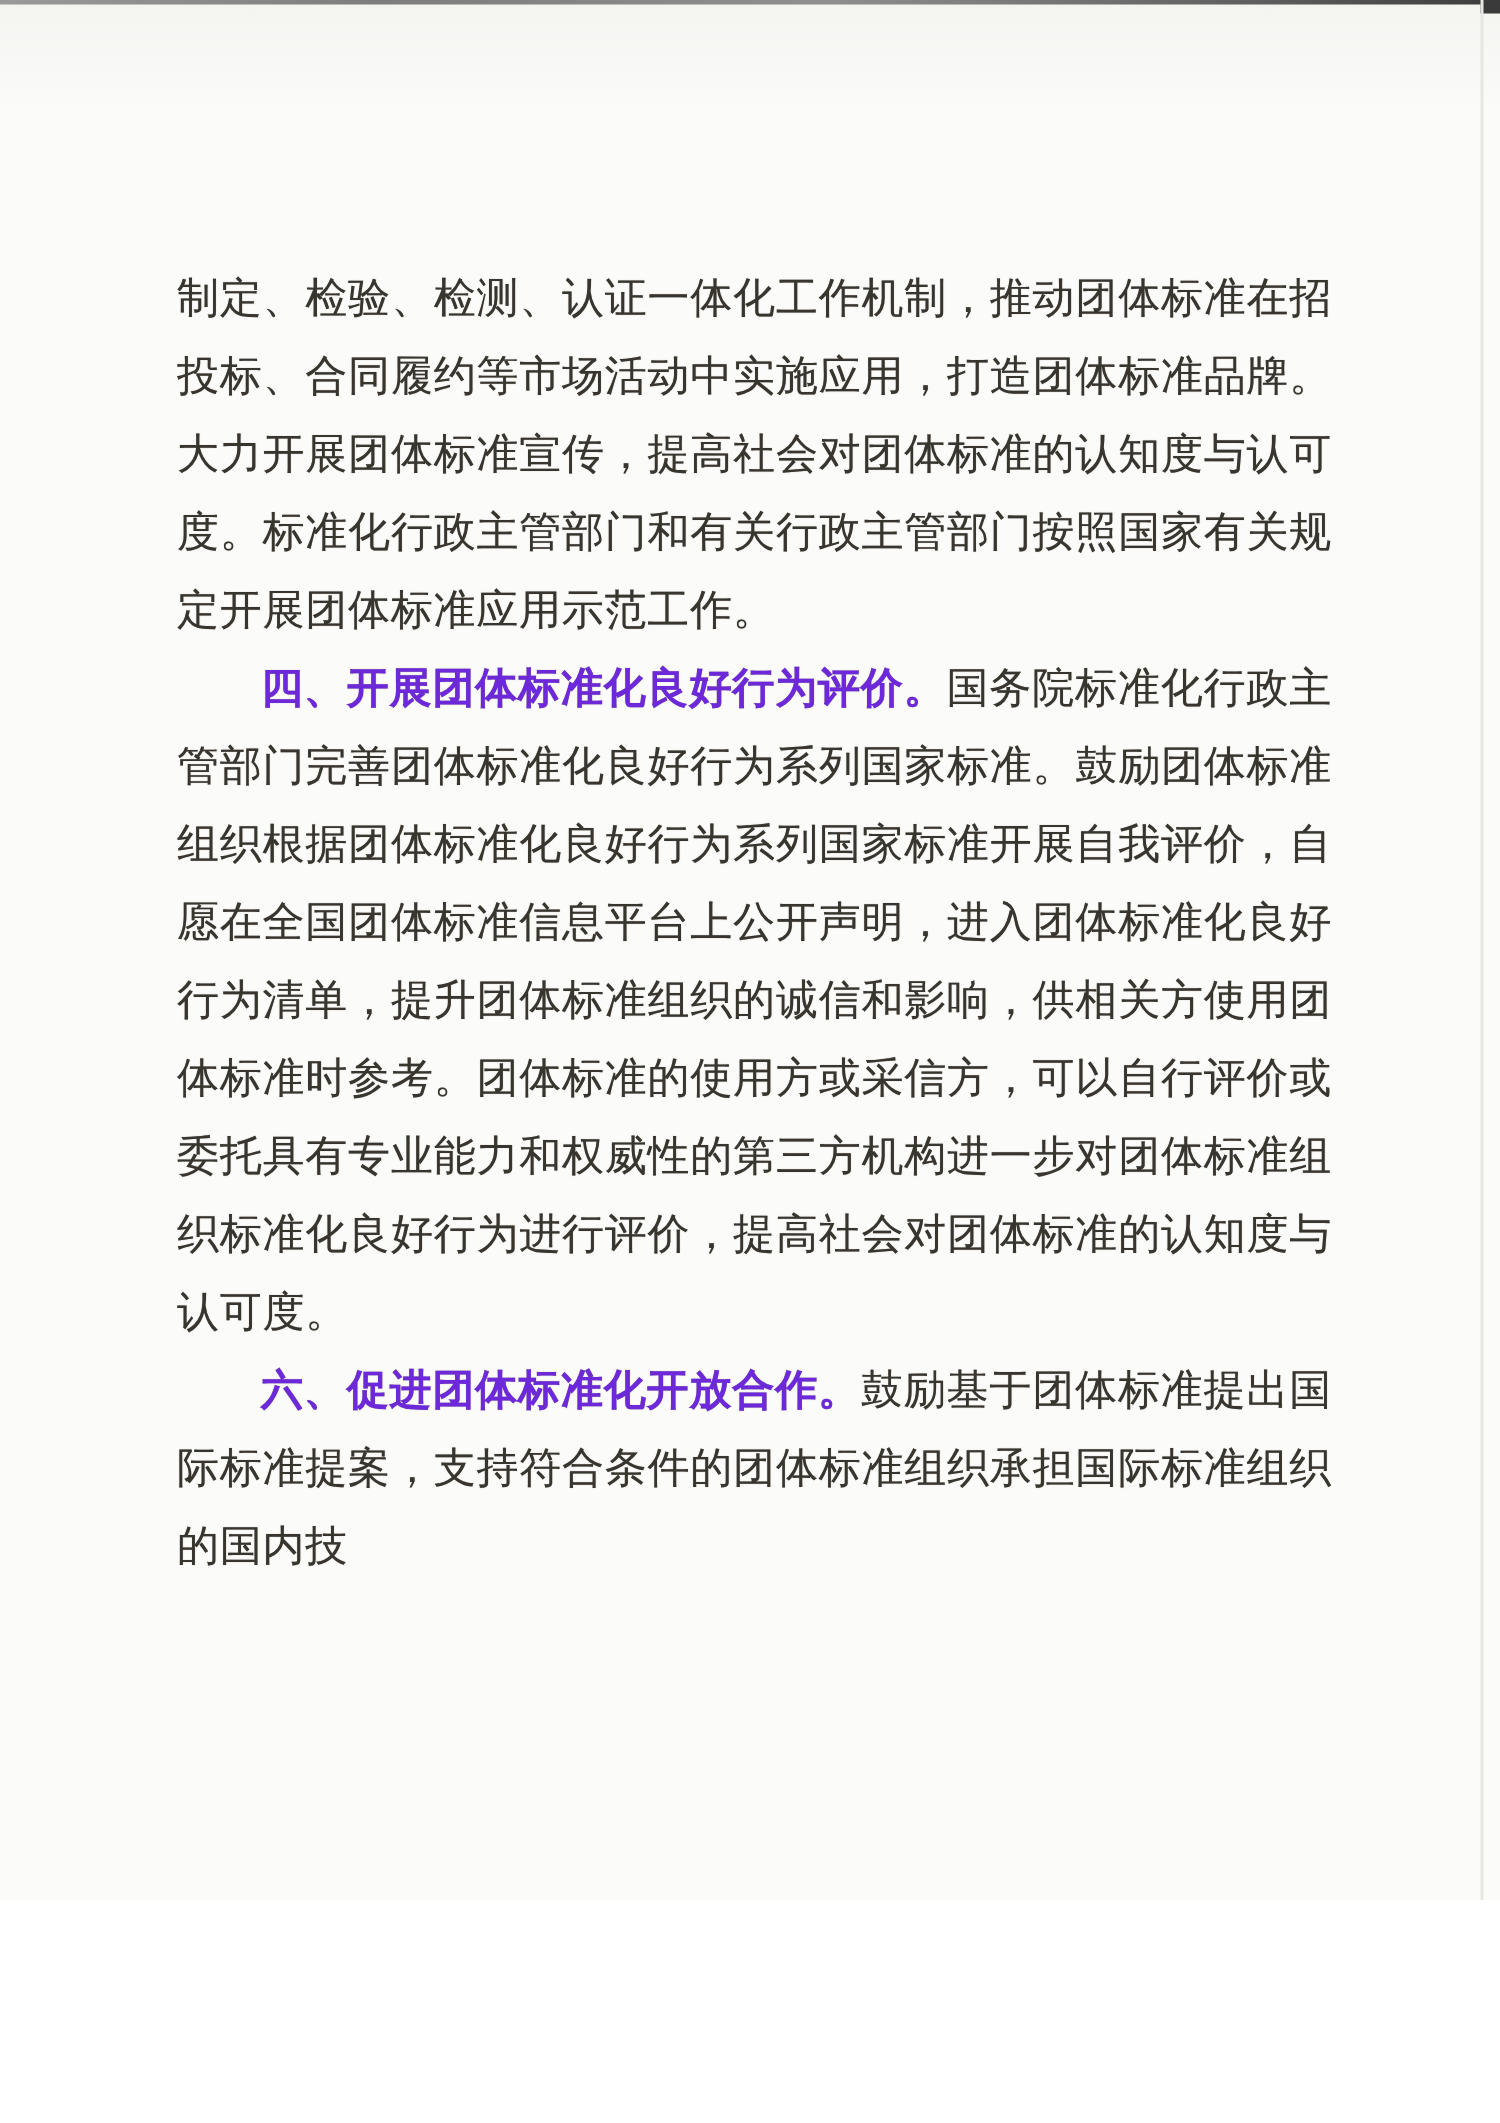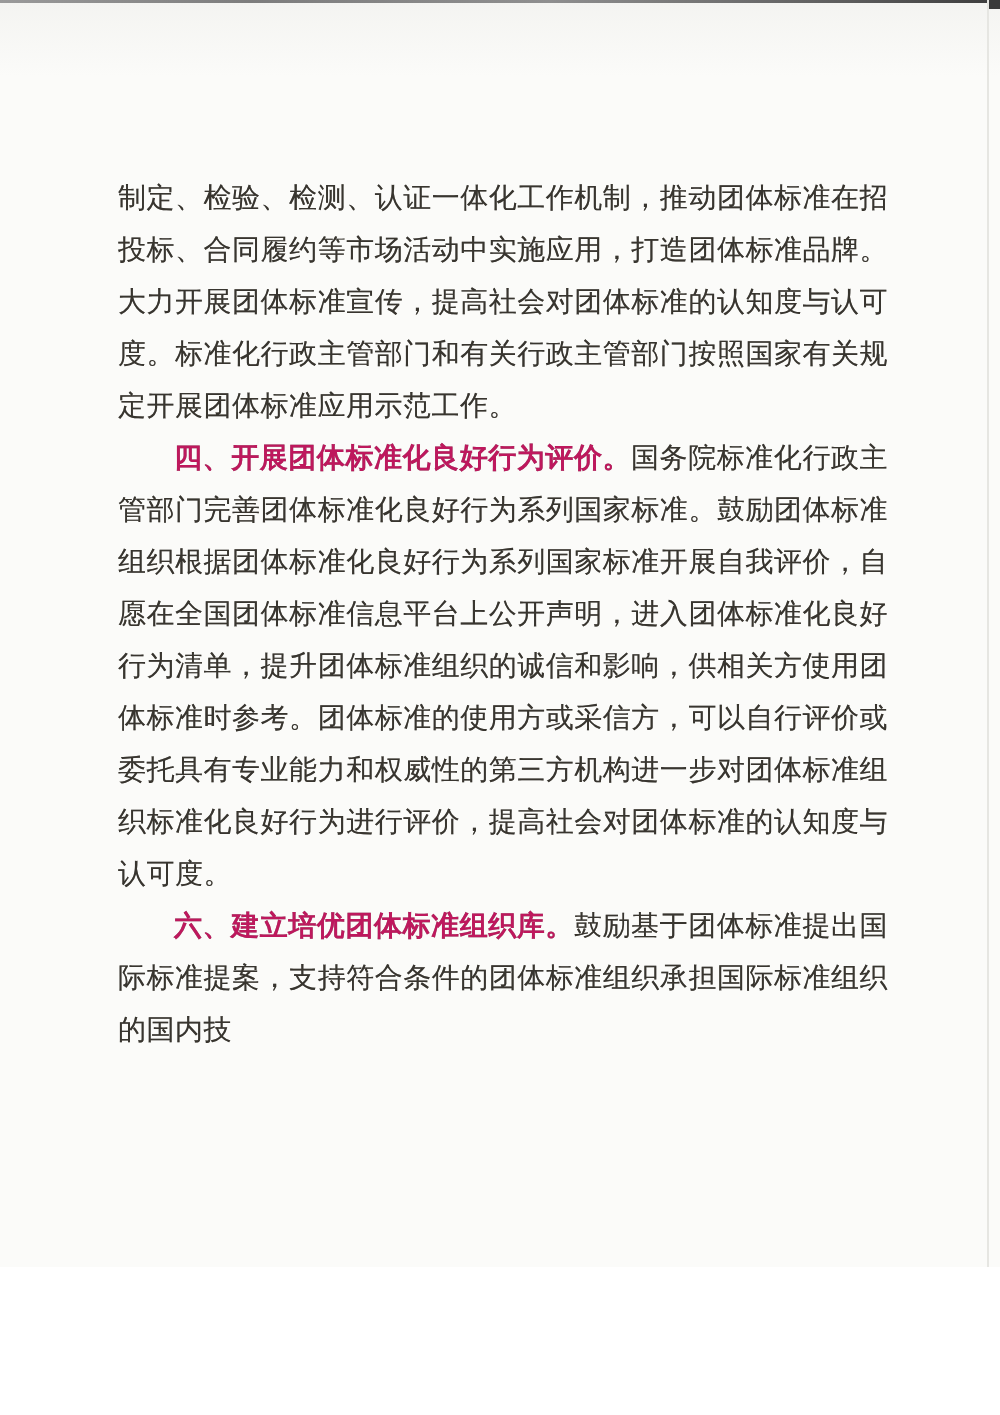--- a/index.html
+++ b/index.html
@@ -6,21 +6,21 @@
     margin: 0;
     padding: 0;
     background: #ffffff;
   }
   .page {
     position: relative;
     width: 1000px;
     height: 1267px;
     background: #fbfbf9;
     overflow: hidden;
-    font-family: Liberation Mono, monospace;
+    font-family: Liberation Serif, serif;
   }
   
   .scan-top-edge {
     position: absolute;
     top: 0; left: 0;
     width: 100%;
     height: 3px;
     background: linear-gradient(90deg, #9a9a9a 0%, #7d7d7d 25%, #8f8f8f 55%, #5c5c5c 85%, #3c3c3c 100%);
   }
   .scan-corner {
@@ -61,21 +61,21 @@
   }
   .para {
     margin: 0;
     text-indent: 2em;
   }
   .para.no-indent {
     text-indent: 0;
   }
   .heading {
     font-weight: bold;
-    color: #be185d;
+    color: #6d28d9;
   }
   .page-number {
     position: absolute;
     top: 1272px;
     right: 146px;
     font-size: 27px;
     line-height: 30px;
     color: #3c3933;
     letter-spacing: 2px;
     text-shadow: 0 0 0.6px rgba(56,53,47,0.5);
@@ -91,19 +91,19 @@
   <div class="scan-corner"></div>
   <div class="scan-vline"></div>
 
   <div class="text-block">
 
     <p class="para no-indent"><span>制定、检验、检测、认证一体化工作机制，推动团体标准在招投标、合同履约等市场活动中实施应用，打造团体标准品牌。大力开展团体标准宣传，提高社会对团体标准的认知度与认可度。标准化行政主管部门和有关行政主管部门按照国家有关规定开展团体标准应用示范工作。</span></p>
 
     <p class="para"><strong class="heading">四、开展团体标准化良好行为评价。</strong><span>国务院标准化行政主管部门完善团体标准化良好行为系列国家标准。鼓励团体标准组织根据团体标准化良好行为系列国家标准开展自我评价，自愿在全国团体标准信息平台上公开声明，进入团体标准化良好行为清单，提升团体标准组织的诚信和影响，供相关方使用团体标准时参考。团体标准的使用方或采信方，可以自行评价或委托具有专业能力和权威性的第三方机构进一步对团体标准组织标准化良好行为进行评价，提高社会对团体标准的认知度与认可度。</span></p>
 
 
-    <p class="para"><strong class="heading">六、建立培优团体标准组织库。</strong><span>鼓励基于团体标准提出国际标准提案，支持符合条件的团体标准组织承担国际标准组织的国内技</span></p>
+    <p class="para"><strong class="heading">六、促进团体标准化开放合作。</strong><span>鼓励基于团体标准提出国际标准提案，支持符合条件的团体标准组织承担国际标准组织的国内技</span></p>
 
   </div>
 
   <div class="page-number">— 3 —</div>
 
 </div>
 
 </body></html>

